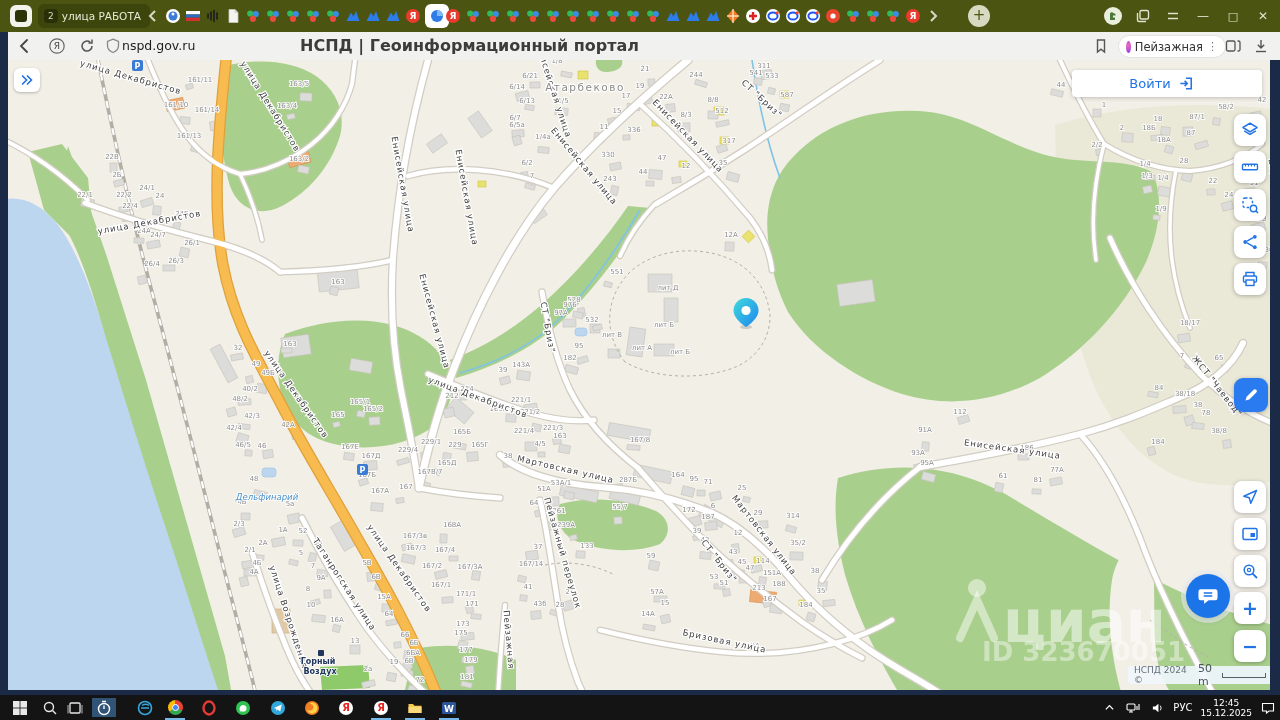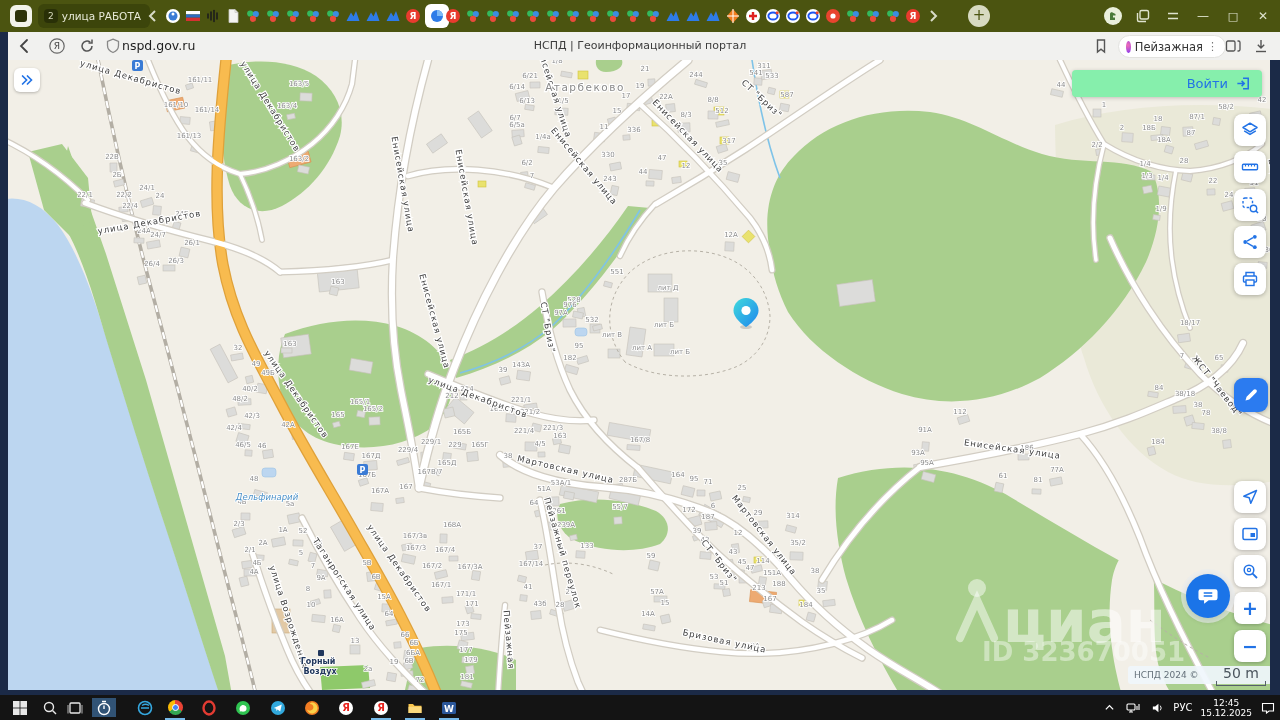--- a/index.html
+++ b/index.html
@@ -18,48 +18,48 @@
   .fav svg{display:block;}
   .fav-active{top:4px;width:24px;height:24px;background:#fff;border-radius:6px;
     display:flex;align-items:center;justify-content:center;}
   .newtab{position:absolute;left:968px;top:5px;width:22px;height:22px;border-radius:50%;background:rgba(240,242,225,.85);
     color:#4b5410;font-size:15px;line-height:21px;text-align:center;}
   .winctl{position:absolute;top:0;height:32px;display:flex;align-items:center;justify-content:center;color:#dfe3cf;font-size:12px;width:30px;}
 
   
   .navbar{position:absolute;top:32px;left:0;width:1280px;height:28px;background:#f1f1ef;border-bottom:1px solid #d8d8d4;}
   .navicon{position:absolute;top:5px;width:18px;height:18px;}
-  .pagetitle{position:absolute;top:0;left:300px;width:680px;height:28px;line-height:28px;text-align:center;
-    font-size:11px;color:#3c3c3c;pointer-events:none;}
+  .pagetitle{position:absolute;top:0;left:300px;width:680px;height:28px;line-height:28px;text-align:left;
+    font-size:16px;color:#3c3c3c;pointer-events:none;font-weight:bold;}
   .urltext{position:absolute;left:122px;top:0;height:28px;line-height:28px;font-size:12.5px;color:#1d1d1d;}
   .askpill{position:absolute;left:1118px;top:3px;width:92px;height:21px;background:#fff;border:1px solid #e2e2df;border-radius:12px;
     display:flex;align-items:center;gap:4px;padding:0 7px;font-size:11.5px;color:#333;}
   .alice{width:12px;height:12px;border-radius:50%;background:radial-gradient(circle at 35% 35%,#f06cb4,#8a3df0);}
   .kebab{margin-left:auto;color:#777;font-size:11px;}
 
   
   .map{position:absolute;top:60px;left:0;width:1280px;height:635px;background:#f2efe7;overflow:hidden;}
   #map-svg{position:absolute;inset:0;}
   .st{font-size:8.5px;fill:#3f3f3f;letter-spacing:1px;stroke:#fff;stroke-width:2.4px;paint-order:stroke;text-anchor:middle;}
   .hn{font-size:7px;fill:#8c8c8c;stroke:#fff;stroke-width:1.6px;paint-order:stroke;text-anchor:middle;}
   .place{font-size:10.5px;fill:#8a8a8a;letter-spacing:1.5px;stroke:#fff;stroke-width:2.4px;paint-order:stroke;text-anchor:middle;}
   .water-label{font-size:8.5px;fill:#4a90c8;font-style:italic;stroke:#fff;stroke-width:1.6px;paint-order:stroke;text-anchor:middle;}
   .station{font-size:8px;fill:#20365c;font-weight:bold;stroke:#fff;stroke-width:1.6px;paint-order:stroke;text-anchor:middle;}
   .mapbtn{position:absolute;left:1234px;width:32px;height:32px;background:#fff;border-radius:8px;
     box-shadow:0 1px 4px rgba(0,0,0,.28);display:flex;align-items:center;justify-content:center;}
   .mapbtn.blue{background:#2b7bf0;width:34px;height:34px;border-radius:9px;}
   .zoomtxt{font-size:19px;color:#2273e6;font-weight:bold;line-height:1;}
   .collapsebtn{position:absolute;left:14px;top:8px;width:26px;height:24px;background:#fff;border-radius:6px;
     box-shadow:0 1px 3px rgba(0,0,0,.25);display:flex;align-items:center;justify-content:center;}
-  .loginbar{position:absolute;left:1072px;top:10px;width:190px;height:27px;background:#86efac;border-radius:4px;
-    box-shadow:0 1px 4px rgba(0,0,0,.2);display:flex;align-items:center;justify-content:flex-end;gap:7px;
+  .loginbar{position:absolute;left:1072px;top:10px;width:190px;height:27px;background:#ffffff;border-radius:4px;
+    box-shadow:0 1px 4px rgba(0,0,0,.2);display:flex;align-items:center;justify-content:center;gap:7px;
     padding-right:10px;box-sizing:border-box;color:#2273e6;font-size:13px;}
   .attrib{position:absolute;left:1128px;top:606px;width:144px;height:18px;background:rgba(240,246,252,.92);border-radius:3px;
     display:flex;align-items:center;font-size:9px;color:#64707a;padding:0 6px;box-sizing:border-box;gap:8px;}
-  .scalebox{margin-left:auto;display:flex;flex-direction:column;align-items:center;font-size:14px;color:#4a545c;}
+  .scalebox{margin-left:auto;display:flex;flex-direction:row;align-items:center;font-size:11px;color:#4a545c;}
   .scaleline{width:48px;height:4px;border-left:1px solid #56606a;border-right:1px solid #56606a;border-bottom:1px solid #56606a;}
   .chatbtn{position:absolute;left:1186px;top:514px;width:44px;height:44px;border-radius:50%;background:#1b74e8;
     box-shadow:0 0 0 5px rgba(233,236,240,.6),0 2px 6px rgba(0,0,0,.3);display:flex;align-items:center;justify-content:center;}
   .edge{position:absolute;background:#1b2a47;}
 
   
   .taskbar{position:absolute;left:0;top:695px;width:1280px;height:25px;background:#141414;}
   .tbi{position:absolute;top:3px;width:24px;height:19px;display:flex;align-items:center;justify-content:center;}
   .tbi.hl{background:rgba(72,135,196,.55);}
   .tbi.u::after{content:"";position:absolute;left:2px;right:2px;bottom:-3px;height:2px;background:#76b9e8;}

